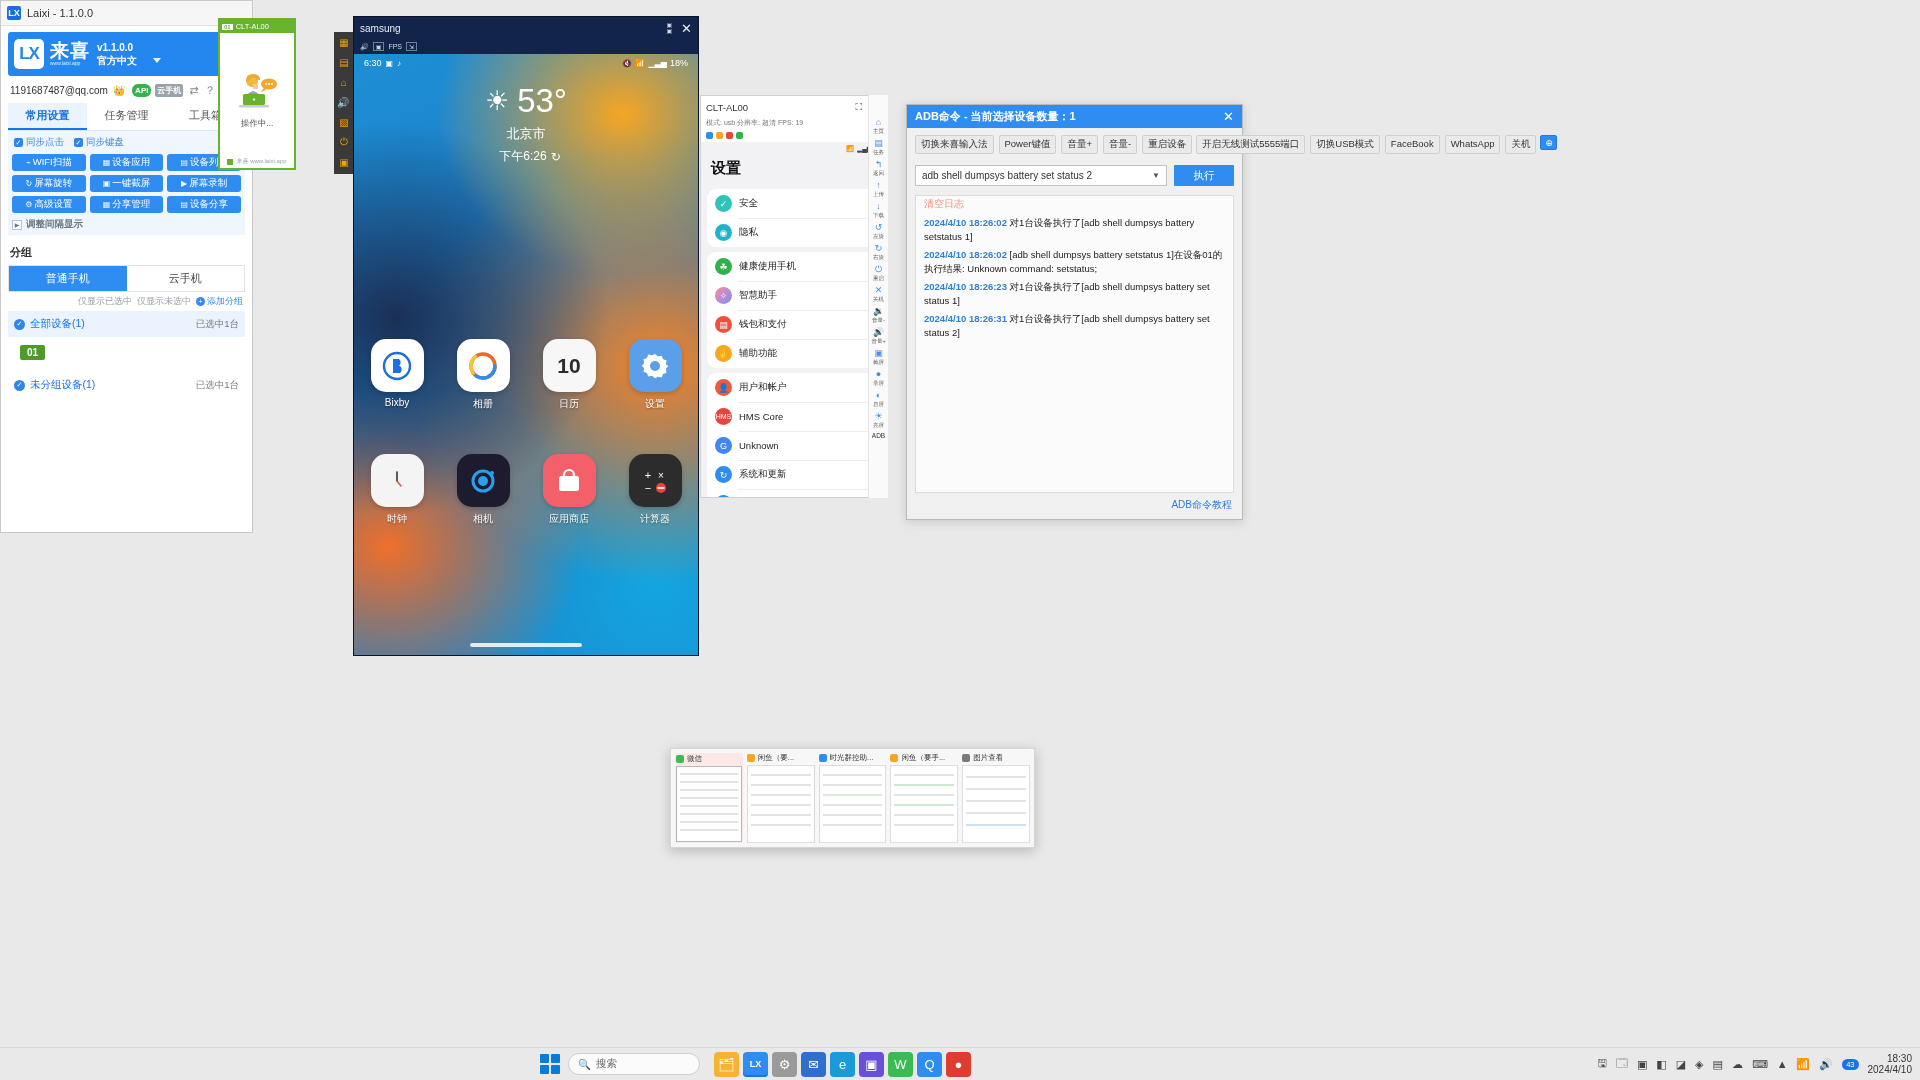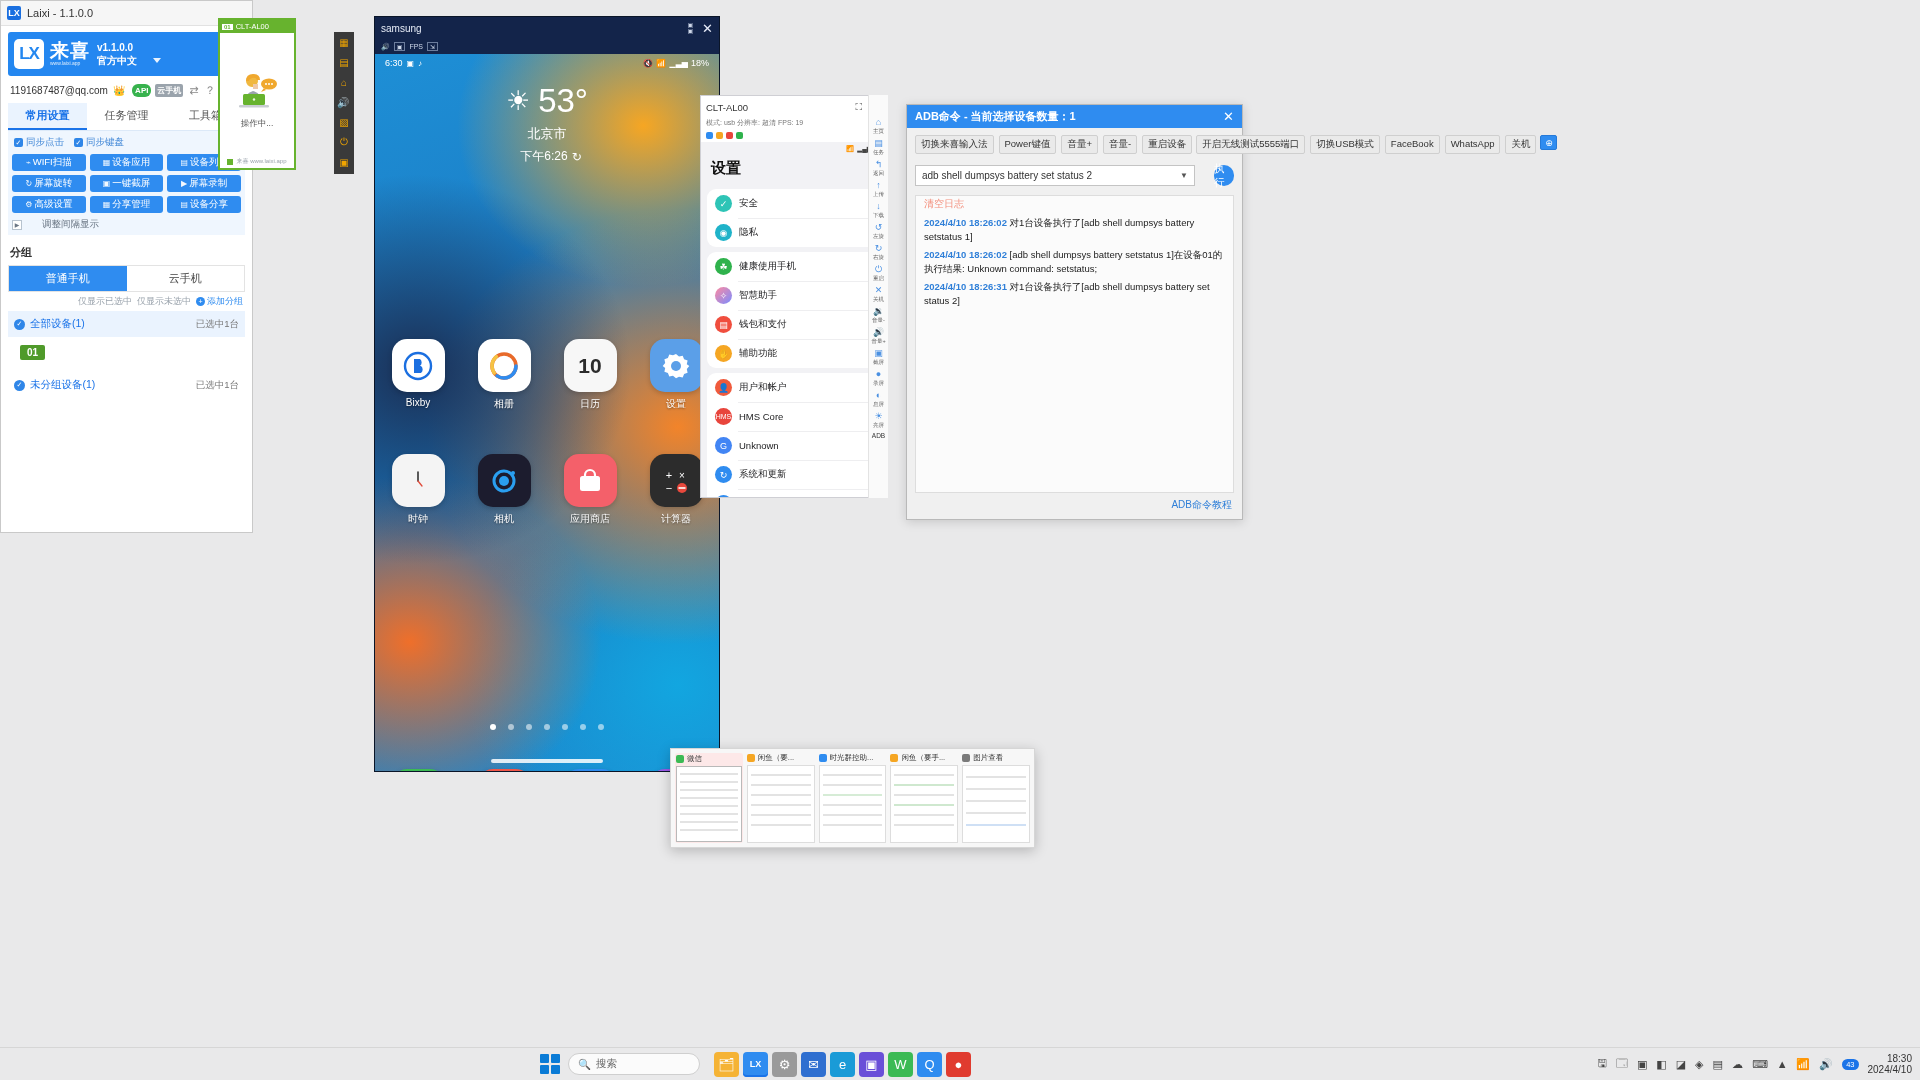--- a/index.html
+++ b/index.html
@@ -75,21 +75,21 @@
   .cbox{ width:9px;height:9px;background:#2f86e8;border-radius:2px;color:#fff;font-size:7px;
          display:flex;align-items:center;justify-content:center;}
   .lx-btn-grid{ display:grid; grid-template-columns:repeat(3,1fr); gap:4px; }
   .lx-btn{
     background:#2f8cf0; color:#fff; font-size:9.5px; border-radius:3px;
     height:17px; display:flex;align-items:center;justify-content:center;gap:2px;
     white-space:nowrap; overflow:hidden;
   }
   .lx-btn .bic{ font-size:8px; opacity:.95; }
   #laixi-adjust{
-    margin-top:5px; display:flex; align-items:center; gap:20px; font-size:9.5px; color:#6b7785;
+    margin-top:5px; display:flex; align-items:center; gap:4px; font-size:9.5px; color:#6b7785;font-weight:bold;
   }
   .tiny-sq{ width:10px;height:10px;border:1px solid #b7c3cf;display:flex;align-items:center;
     justify-content:center;font-size:6px;color:#6b7785;background:#fff;}
 
   #laixi-group-label{ font-size:11px; color:#333; margin:10px 0 5px 2px; font-weight:bold;}
   #laixi-phone-tabs{ display:flex; border:1px solid #e3e3e3; }
   .ph-tab{ flex:1; text-align:center; font-size:11px; padding:5px 0; color:#444; background:#fff;}
   .ph-tab.active{ background:#2f8cf0; color:#fff; }
 
   #laixi-filters{ display:flex; justify-content:flex-end; align-items:center; gap:5px;
@@ -139,21 +139,21 @@
   #vertical-strip{
     position:absolute; left:334px; top:32px; width:20px; height:142px;
     background:#3a3a3a; display:flex; flex-direction:column; align-items:center;
     padding-top:3px; gap:6px;
   }
   .vs-ic{ width:14px;height:14px;display:flex;align-items:center;justify-content:center;
     color:#f0a500; font-size:10px;}
 
   
   #samsung-window{
-    position:absolute; left:374px; top:16px; width:346px; height:756px;
+    position:absolute; left:353px; top:16px; width:346px; height:640px;
     background:#0c1c3a; border:1px solid #0a1528;
     display:flex; flex-direction:column; overflow:hidden;
   }
   #samsung-titlebar{
     height:22px; background:#13244a; color:#dfe6f2; display:flex; align-items:center;
     padding:0 6px; font-size:10px; gap:6px;
   }
   #samsung-title-text{ color:#e6ecf7; }
   #samsung-tb-right{ margin-left:auto; display:flex; align-items:center; gap:9px;}
   .st-mini{ font-size:6px; line-height:6px; color:#cfd9ea; text-align:center;}
@@ -268,22 +268,22 @@
     width:17px;height:15px; display:flex;align-items:center;justify-content:center;
     font-size:9px; border-radius:2px;}
 
   #adb-cmdrow{ display:flex; gap:7px; margin-top:11px; }
   #adb-combo{
     flex:1; height:21px; background:#fff; border:1px solid #c4c4c4;
     display:flex; align-items:center; padding:0 6px; font-size:10px; color:#333;
   }
   #adb-combo-caret{ margin-left:auto; color:#555; font-size:8px;}
   #adb-exec{
-    width:20px;height:21px;background:#2f8cf0;color:#fff;border-radius:10px;
-    display:flex;align-items:center;justify-content:center;font-size:10.5px;margin-left:12px;
+    width:60px;height:21px;background:#2f8cf0;color:#fff;border-radius:1px;
+    display:flex;align-items:center;justify-content:center;font-size:10.5px;
   }
 
   #adb-log{
     margin-top:9px; flex:1; background:#fbfbfb; border:1px solid #ddd;
     padding:1px 8px; overflow:hidden; font-size:9.5px; line-height:14px;
   }
   #adb-log-clear{ color:#f3907e; font-size:10px; margin-bottom:5px;}
   .log-entry{ margin-bottom:4px; color:#1c1c1c; }
   .log-ts{ color:#2f7fd8; font-weight:bold; }
 
@@ -858,20 +858,24 @@
       <div id="adb-log-clear">清空日志</div>
       <div class="log-entry">
         <span class="log-ts">2024/4/10 18:26:02</span>
         <span>对1台设备执行了[adb shell dumpsys battery setstatus 1]</span>
       </div>
       <div class="log-entry">
         <span class="log-ts">2024/4/10 18:26:02</span>
         <span>[adb shell dumpsys battery setstatus 1]在设备01的执行结果: Unknown command: setstatus;</span>
       </div>
       <div class="log-entry">
+        <span class="log-ts">2024/4/10 18:26:23</span>
+        <span>对1台设备执行了[adb shell dumpsys battery set status 1]</span>
+      </div>
+      <div class="log-entry">
         <span class="log-ts">2024/4/10 18:26:31</span>
         <span>对1台设备执行了[adb shell dumpsys battery set status 2]</span>
       </div>
     </div>
 
     <div id="adb-foot">
       <span id="adb-tutorial">ADB命令教程</span>
     </div>
   </div>
 </div>

